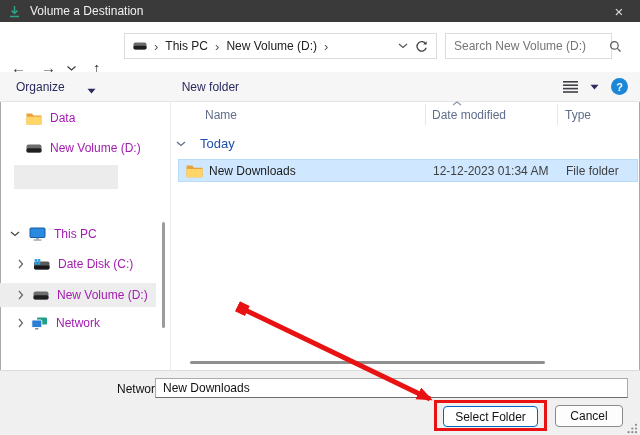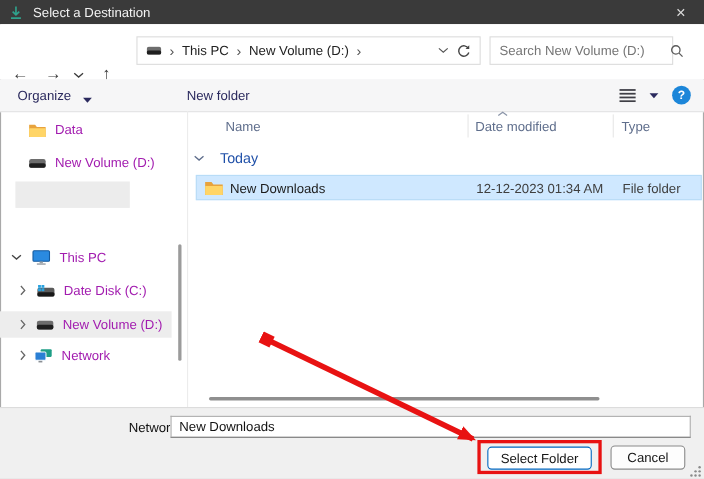--- a/index.html
+++ b/index.html
@@ -20,21 +20,21 @@
               display:flex;align-items:center;padding:0 8px;box-sizing:border-box;gap:7px;font-size:12px;color:#222;}
   .crumb-sep{color:#555;font-size:13px;line-height:1;}
   .addr-spacer{flex:1;}
   .searchbox{position:absolute;left:445px;top:11px;width:167px;height:26px;border:1px solid #dcdcdc;
              display:flex;align-items:center;padding:0 8px;box-sizing:border-box;}
   .searchbox input{border:none;outline:none;flex:1;font-family:"Liberation Sans",sans-serif;font-size:12px;color:#444;background:transparent;padding:0;}
   .searchbox input::placeholder{color:#757575;opacity:1;}
   
   .toolbar{left:0;top:72px;width:640px;height:29px;background:#f6f6f7;border-bottom:1px solid #e4e4e4;
            display:flex;align-items:center;font-size:12px;color:#2b2a5e;}
-  .tool-item{display:flex;align-items:flex-end;gap:10px;cursor:default;}
+  .tool-item{display:flex;align-items:flex-end;gap:22px;cursor:default;}
   .organize{margin-left:16px;}
   .newfolder{margin-left:47px;padding-left:39px;}
   .toolbar-right{margin-left:auto;display:flex;align-items:center;gap:12px;margin-right:12px;}
   .help-circle{width:17px;height:17px;border-radius:50%;background:#1c86d9;color:#fff;font-size:11px;font-weight:bold;
                display:flex;align-items:center;justify-content:center;}
   
   .side-row{position:absolute;display:flex;align-items:center;font-size:12px;color:#a21caf;height:20px;}
   .side-row .lbl{margin-left:8px;white-space:nowrap;}
   .side-row .icon{display:flex;margin-left:9px;}
   .side-sel{background:#ededed;}
@@ -72,21 +72,21 @@
 
 <div class="stage">
 
   <div class="abs titlebar">
     <span class="appicon">
       <svg width="13" height="13" viewBox="0 0 13 13">
         <path d="M6.5 1 v7 M3.5 5.5 L6.5 8.5 L9.5 5.5" stroke="#2fa28c" stroke-width="1.5" fill="none"></path>
         <path d="M2 11.5 h9" stroke="#2fa28c" stroke-width="1.5"></path>
       </svg>
     </span>
-    <span class="title">Select a Destination</span>
+    <span class="title">Volume a Destination</span>
     <span class="close-btn">×</span>
   </div>
 
   <div class="abs navbar">
     <span class="navglyph" style="left:11px;">←</span>
     <span class="navglyph" style="left:41px;">→</span>
     <span class="abs" style="left:66px;top:43px;">
       <svg width="11" height="7" viewBox="0 0 11 7">
           <polyline points="1.5,1.5 5.5,5 9.5,1.5" stroke="#3d3d3d" stroke-width="1.2" fill="none"></polyline>
         </svg>

